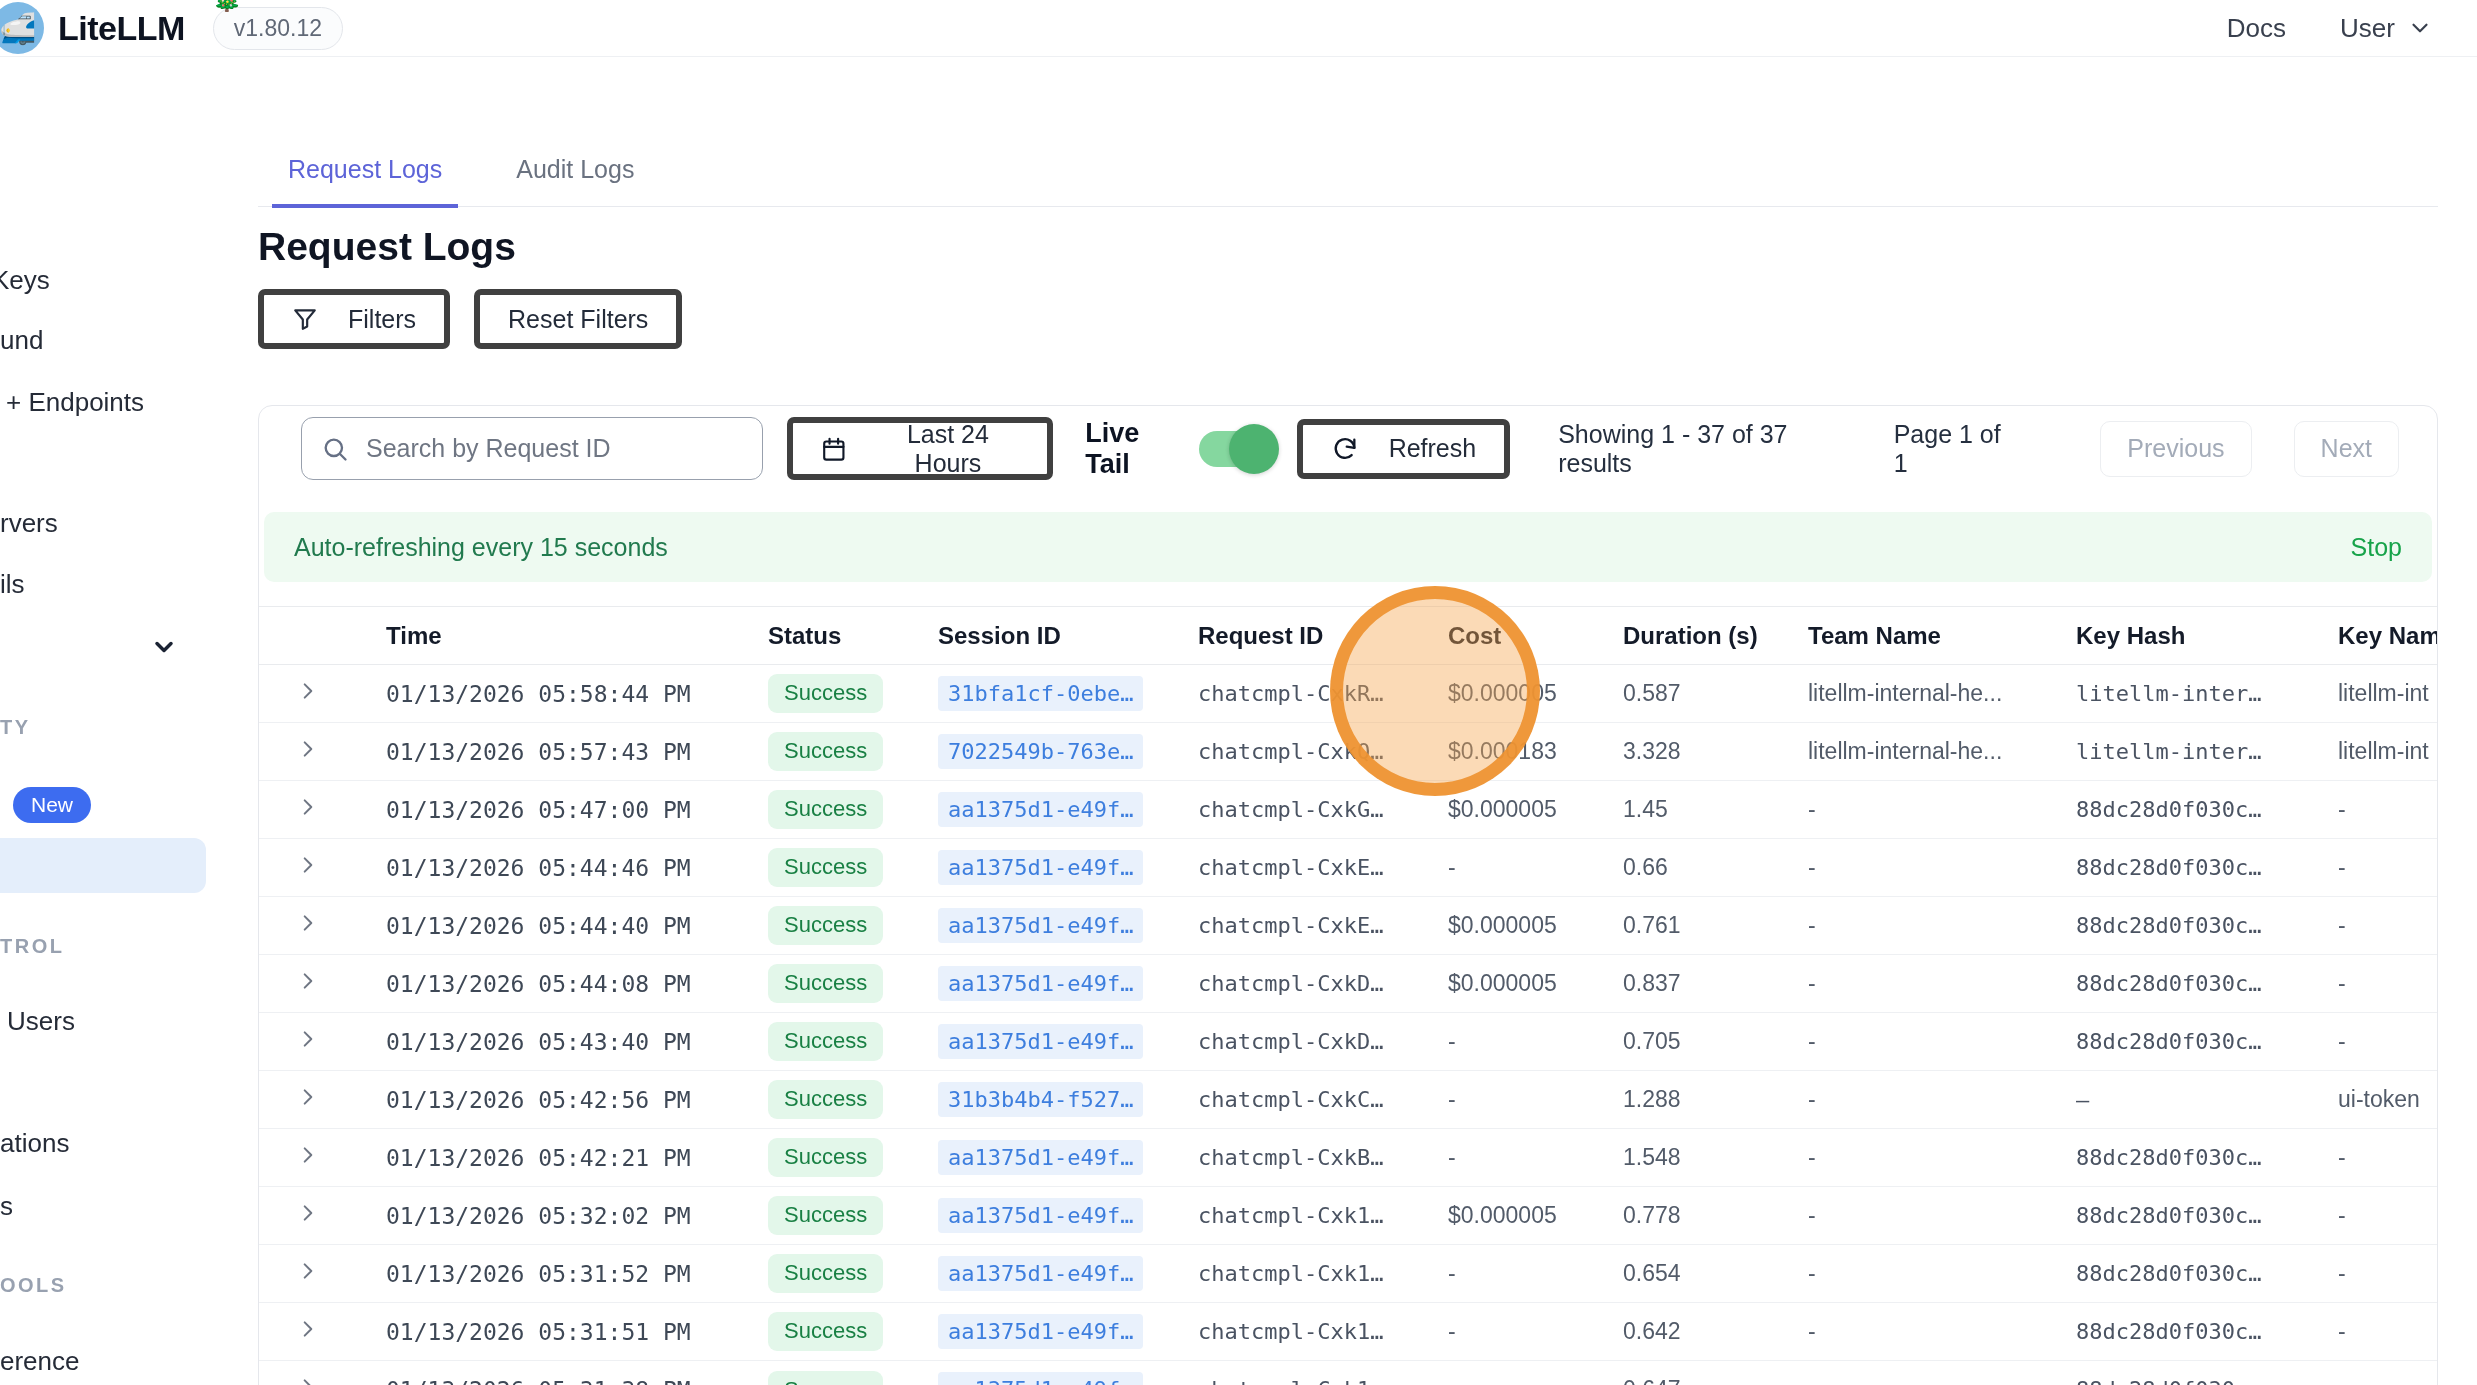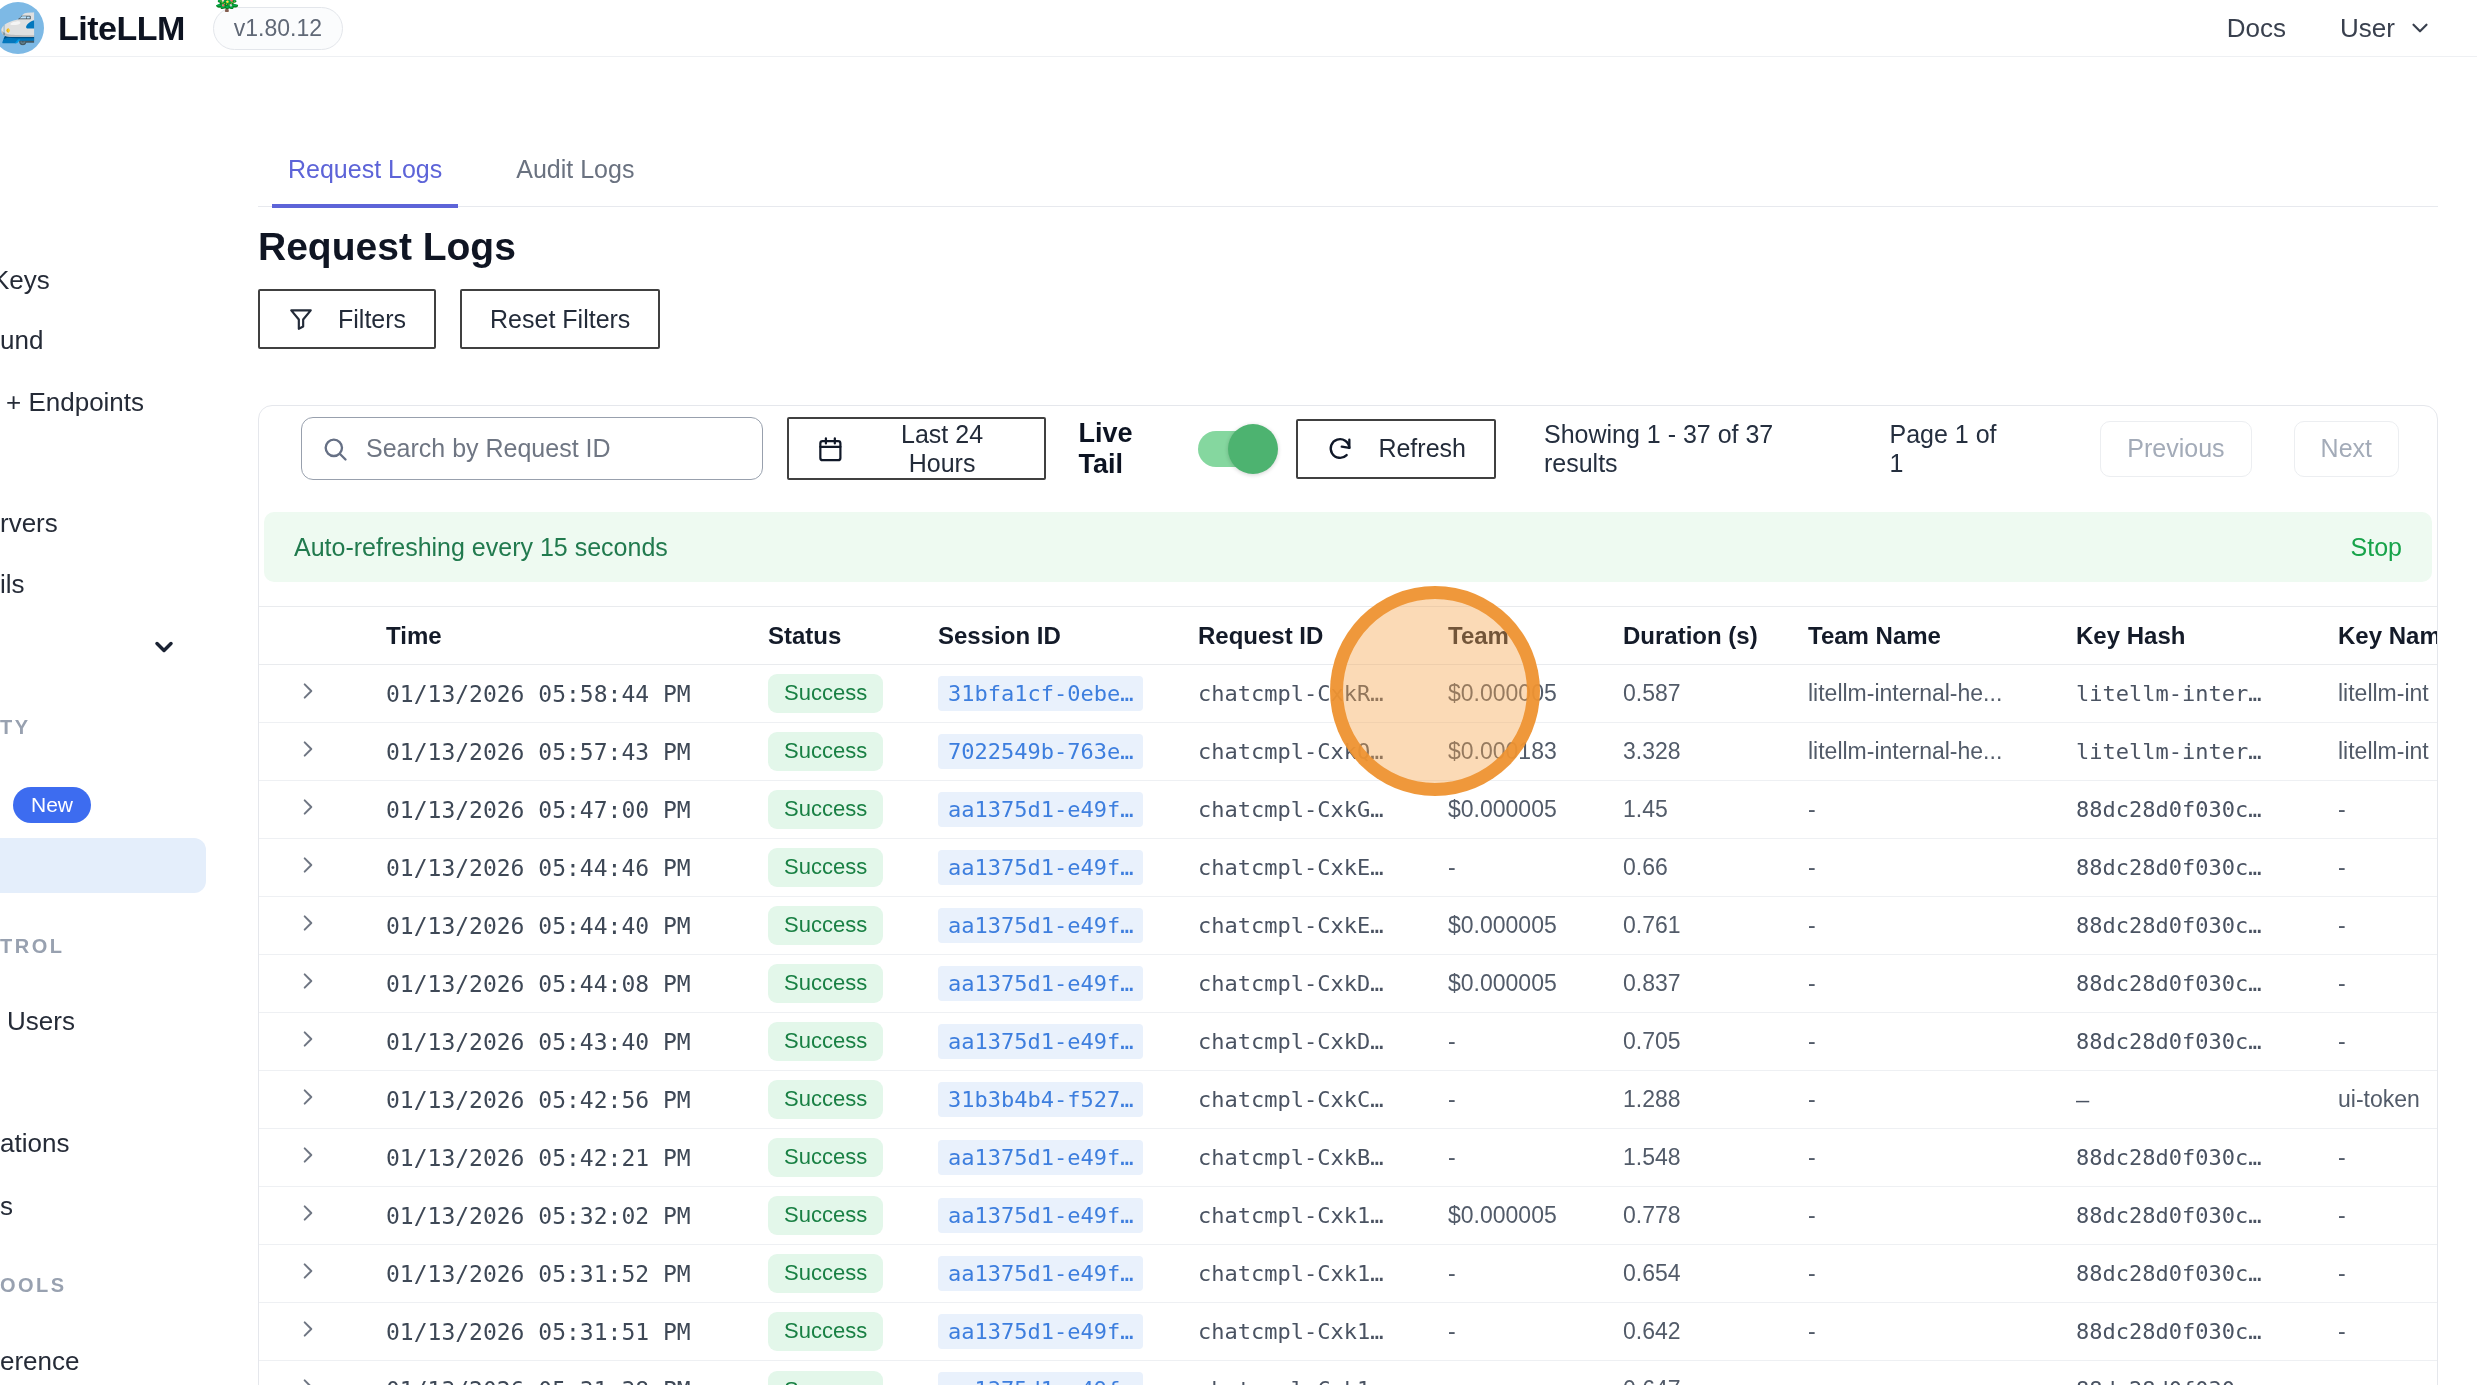--- a/index.html
+++ b/index.html
@@ -44,22 +44,22 @@
   
   .main { position:absolute; left:258px; top:57px; width:2180px; }
   .tabs { margin-top:84px; display:flex; border-bottom:1px solid #e7e9ee; }
   .tab { font-size:25px; color:#6a7280; padding:14px 16px 20px; margin-left:14px; }
   .tab + .tab { margin-left:42px; }
   .tab.active { color:#5d64d8; font-weight:500; border-bottom:4px solid #5d64d8; margin-bottom:-2px; }
   h1.page-title { margin:18px 0 0 0; font-size:39px; font-weight:800; color:#0f1523; }
 
   .filter-row { margin-top:20px; display:flex; gap:24px; }
   .btn {
-    height:60px; border:2px solid #404040; border-radius:2px; background:#fff;
-    display:inline-flex; align-items:center; gap:24px; padding:0 28px; font-size:25px; color:#232b39;
+    height:60px; border:6px solid #404040; border-radius:7px; background:#fff;
+    display:inline-flex; align-items:center; gap:30px; padding:0 28px; font-size:25px; color:#232b39;
   }
 
   
   .card {
     margin-top:56px; border:1px solid #e5e7ec; border-radius:14px; background:#fff;
     height:1200px; overflow:hidden; position:relative;
   }
   .toolbar { display:flex; align-items:center; padding:9px 38px 0 42px; gap:24px; height:76px; }
   .searchbox { position:relative; width:462px; flex:none; }
   .searchbox input {
@@ -242,21 +242,21 @@
         <col style="width:262px">
           <col style="width:118px">
       </colgroup>
       <thead>
         <tr>
           <th></th>
           <th>Time</th>
           <th>Status</th>
           <th>Session ID</th>
           <th>Request ID</th>
-          <th>Team</th>
+          <th>Cost</th>
           <th>Duration (s)</th>
           <th>Team Name</th>
           <th>Key Hash</th>
           <th>Key Name</th>
         </tr>
       </thead>
       <tbody>
 
           <tr>
             <td class="c-exp">

